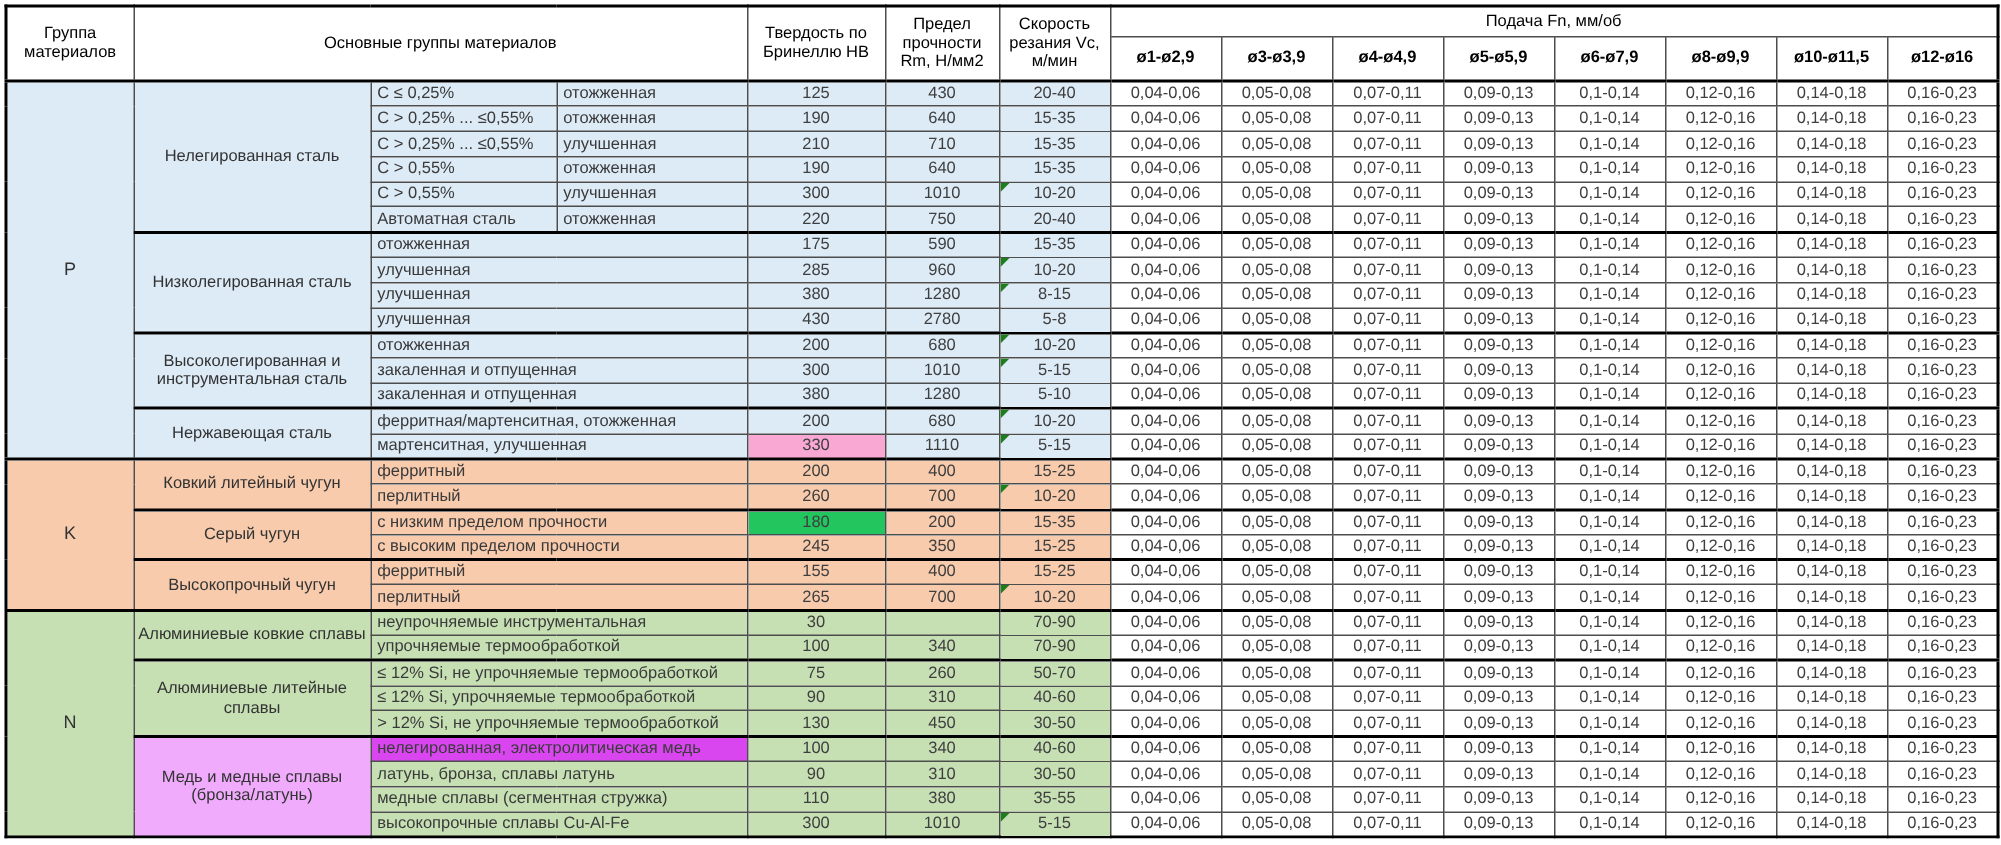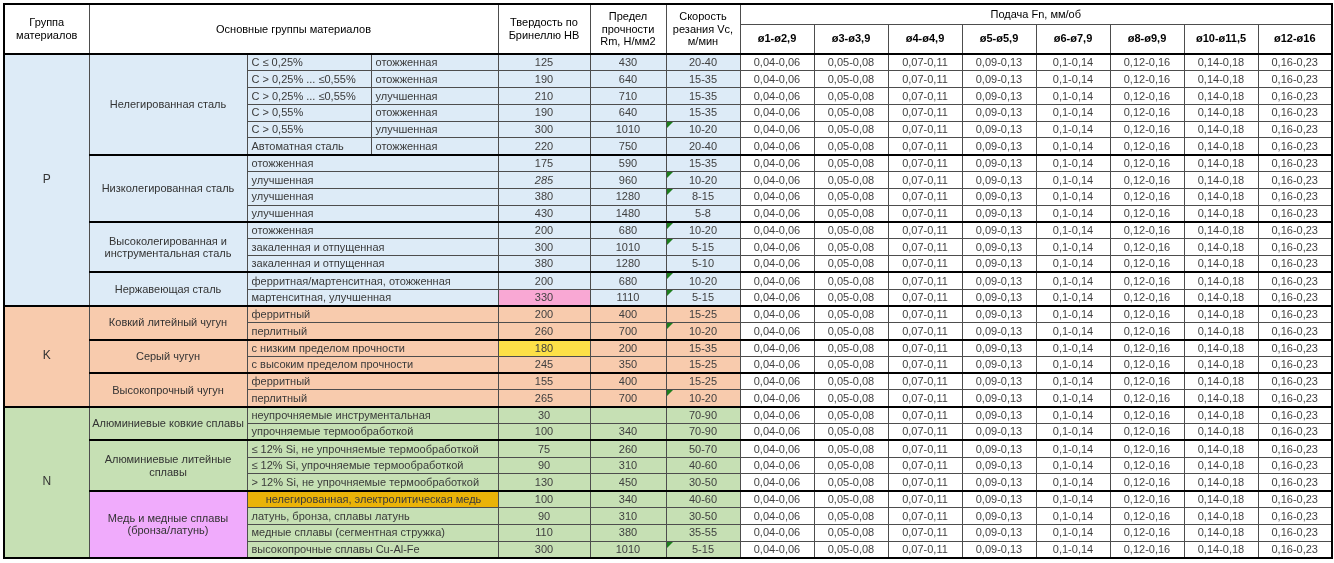--- a/index.html
+++ b/index.html
@@ -168,21 +168,21 @@
           <td class="feed">0,05-0,08</td>
           <td class="feed">0,07-0,11</td>
           <td class="feed">0,09-0,13</td>
           <td class="feed">0,1-0,14</td>
           <td class="feed">0,12-0,16</td>
           <td class="feed">0,14-0,18</td>
           <td class="feed">0,16-0,23</td>
         </tr>
         <tr>
           <td class="spec" colspan="2" style="background: rgb(221, 235, 247);">улучшенная</td>
-          <td class="num" style="background: rgb(221, 235, 247); font-style: italic;">285</td>
+          <td class="num" style="background: rgb(221, 235, 247);">285</td>
           <td class="num" style="background: rgb(221, 235, 247);">960</td>
           <td class="num vc" style="background: rgb(221, 235, 247);"><span class="tri"></span><span>10-20</span></td>
           <td class="feed">0,04-0,06</td>
           <td class="feed">0,05-0,08</td>
           <td class="feed">0,07-0,11</td>
           <td class="feed">0,09-0,13</td>
           <td class="feed">0,1-0,14</td>
           <td class="feed">0,12-0,16</td>
           <td class="feed">0,14-0,18</td>
           <td class="feed">0,16-0,23</td>
@@ -197,21 +197,21 @@
           <td class="feed">0,07-0,11</td>
           <td class="feed">0,09-0,13</td>
           <td class="feed">0,1-0,14</td>
           <td class="feed">0,12-0,16</td>
           <td class="feed">0,14-0,18</td>
           <td class="feed">0,16-0,23</td>
         </tr>
         <tr>
           <td class="spec" colspan="2" style="background: rgb(221, 235, 247);">улучшенная</td>
           <td class="num" style="background: rgb(221, 235, 247);">430</td>
-          <td class="num" style="background: rgb(221, 235, 247);">1480</td>
+          <td class="num" style="background: rgb(221, 235, 247);">2780</td>
           <td class="num vc" style="background: rgb(221, 235, 247);"><span>5-8</span></td>
           <td class="feed">0,04-0,06</td>
           <td class="feed">0,05-0,08</td>
           <td class="feed">0,07-0,11</td>
           <td class="feed">0,09-0,13</td>
           <td class="feed">0,1-0,14</td>
           <td class="feed">0,12-0,16</td>
           <td class="feed">0,14-0,18</td>
           <td class="feed">0,16-0,23</td>
         </tr>
@@ -313,21 +313,21 @@
           <td class="feed">0,07-0,11</td>
           <td class="feed">0,09-0,13</td>
           <td class="feed">0,1-0,14</td>
           <td class="feed">0,12-0,16</td>
           <td class="feed">0,14-0,18</td>
           <td class="feed">0,16-0,23</td>
         </tr>
         <tr class="fam-start">
           <td class="fam" rowspan="2" style="background: rgb(248, 203, 173);">Серый чугун</td>
           <td class="spec" colspan="2" style="background: rgb(248, 203, 173);">с низким пределом прочности</td>
-          <td class="num" style="background: #fde047;">180</td>
+          <td class="num" style="background: #22c55e;">180</td>
           <td class="num" style="background: rgb(248, 203, 173);">200</td>
           <td class="num vc" style="background: rgb(248, 203, 173);"><span>15-35</span></td>
           <td class="feed">0,04-0,06</td>
           <td class="feed">0,05-0,08</td>
           <td class="feed">0,07-0,11</td>
           <td class="feed">0,09-0,13</td>
           <td class="feed">0,1-0,14</td>
           <td class="feed">0,12-0,16</td>
           <td class="feed">0,14-0,18</td>
           <td class="feed">0,16-0,23</td>
@@ -443,21 +443,21 @@
           <td class="feed">0,05-0,08</td>
           <td class="feed">0,07-0,11</td>
           <td class="feed">0,09-0,13</td>
           <td class="feed">0,1-0,14</td>
           <td class="feed">0,12-0,16</td>
           <td class="feed">0,14-0,18</td>
           <td class="feed">0,16-0,23</td>
         </tr>
         <tr class="fam-start">
           <td class="fam" rowspan="4" style="background: #f0abfc;">Медь и медные сплавы (бронза/латунь)</td>
-          <td class="spec" colspan="2" style="background: #eab308; text-align: center;">нелегированная, электролитическая медь</td>
+          <td class="spec" colspan="2" style="background: #d946ef;">нелегированная, электролитическая медь</td>
           <td class="num" style="background: rgb(198, 224, 180);">100</td>
           <td class="num" style="background: rgb(198, 224, 180);">340</td>
           <td class="num vc" style="background: rgb(198, 224, 180);"><span>40-60</span></td>
           <td class="feed">0,04-0,06</td>
           <td class="feed">0,05-0,08</td>
           <td class="feed">0,07-0,11</td>
           <td class="feed">0,09-0,13</td>
           <td class="feed">0,1-0,14</td>
           <td class="feed">0,12-0,16</td>
           <td class="feed">0,14-0,18</td>

